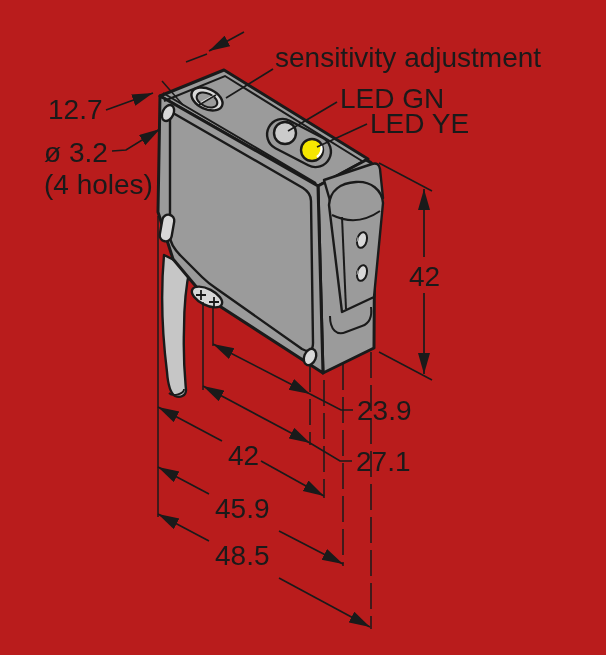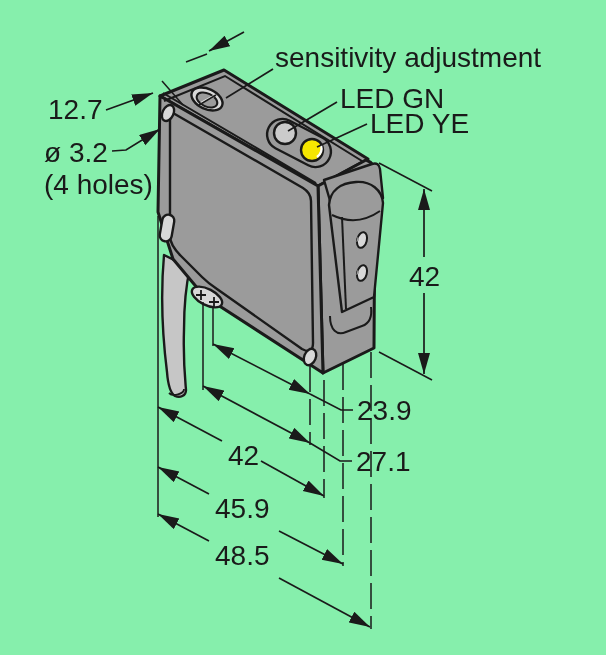--- a/index.html
+++ b/index.html
@@ -1,16 +1,16 @@
 <!DOCTYPE html>
 <html><head>
 <meta charset="utf-8">
 <style>
   html,body { margin:0; padding:0; background:#ffffff; }
-  .stage { position:relative; width:606px; height:655px; background:#86efac; overflow:hidden; }
+  .stage { position:relative; width:606px; height:655px; background:#b91c1c; overflow:hidden; }
   svg { display:block; }
   .lbl { font-family:"Liberation Sans", sans-serif; font-size:28px; fill:#1a1a1a; }
   .ol  { stroke:#1a1a1a; stroke-linejoin:round; stroke-linecap:round; }
   .w3  { stroke-width:3; }
   .w24 { stroke-width:2.4; }
   .w2  { stroke-width:2; }
   .dim { stroke:#1a1a1a; stroke-width:1.7; fill:none; stroke-linecap:butt; }
   .ext { stroke:#1a1a1a; stroke-width:1.5; fill:none; }
   .dash{ stroke-dasharray:26 7; }
   .nf  { fill:none; }

